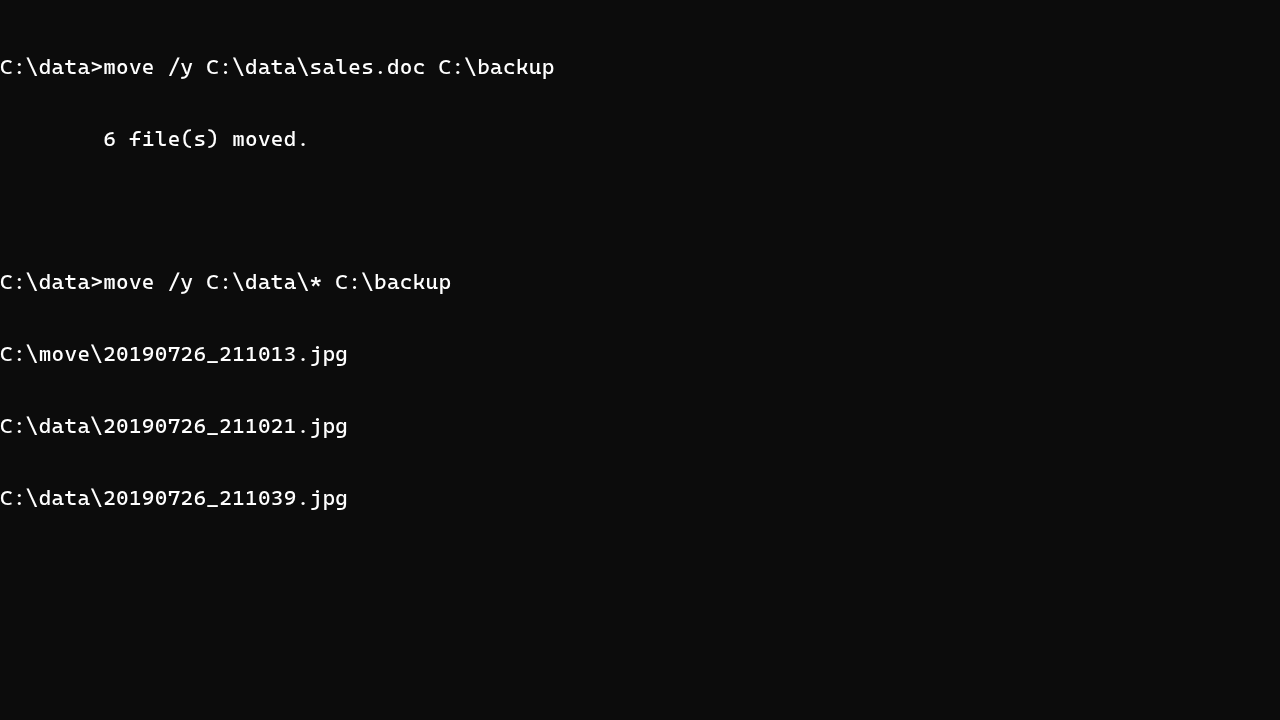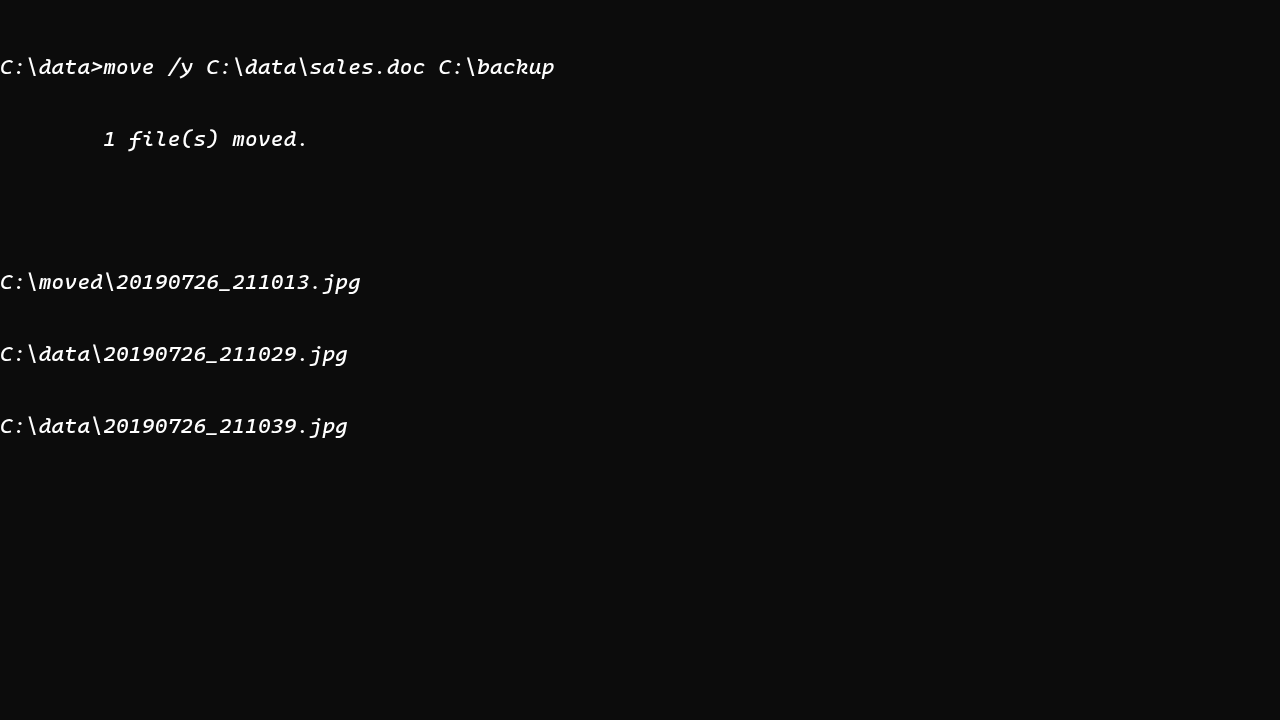--- a/index.html
+++ b/index.html
@@ -18,33 +18,33 @@
       overflow: hidden;
       padding: 0;
       letter-spacing: 0.3px;
     }
     .terminal {
       white-space: pre;
       padding-top: 13px;
     }
     .line {
       display: block;
-      font-style: italic;
     }
   </style>
 </head>
 <body>
 
 <div class="terminal">
 <span class="line">C:\data&gt;move /y C:\data\sales.doc C:\backup</span>
-<span class="line">        1 file(s) moved.</span>
+<span class="line">        6 file(s) moved.</span>
 <span class="line"></span>
 <span class="line"></span>
-<span class="line">C:\moved\20190726_211013.jpg</span>
-<span class="line">C:\data\20190726_211029.jpg</span>
+<span class="line">C:\data&gt;move /y C:\data\* C:\backup</span>
+<span class="line">C:\move\20190726_211013.jpg</span>
+<span class="line">C:\data\20190726_211021.jpg</span>
 <span class="line">C:\data\20190726_211039.jpg</span>
 
 
 
 
 
 
 
 
 </div>

